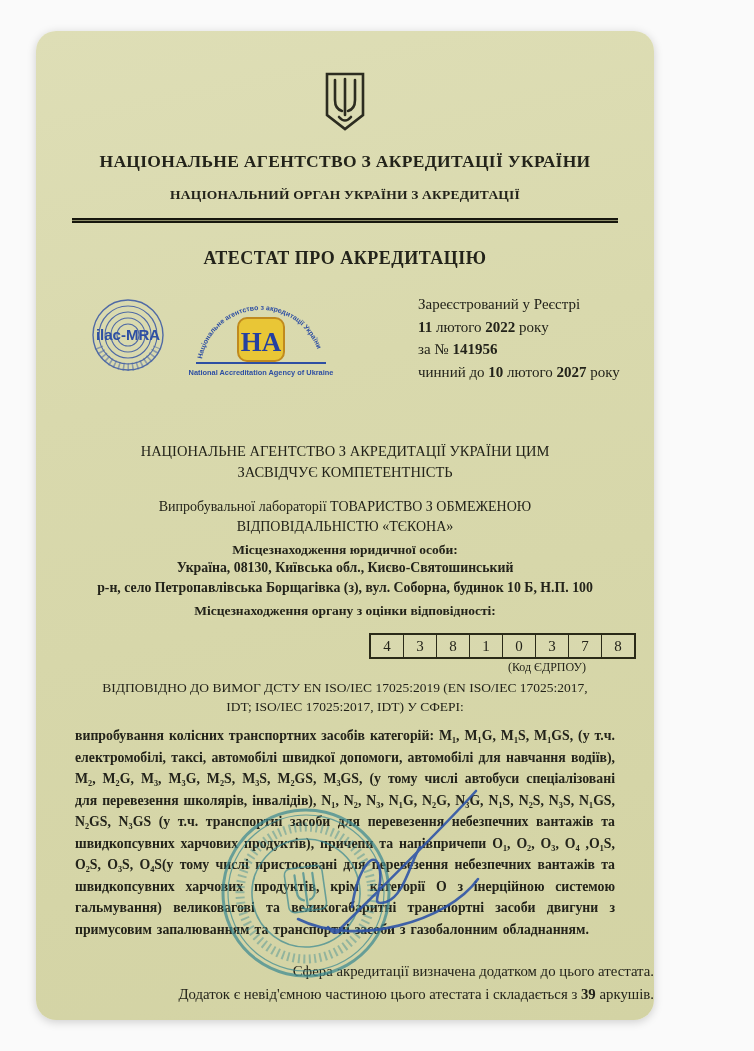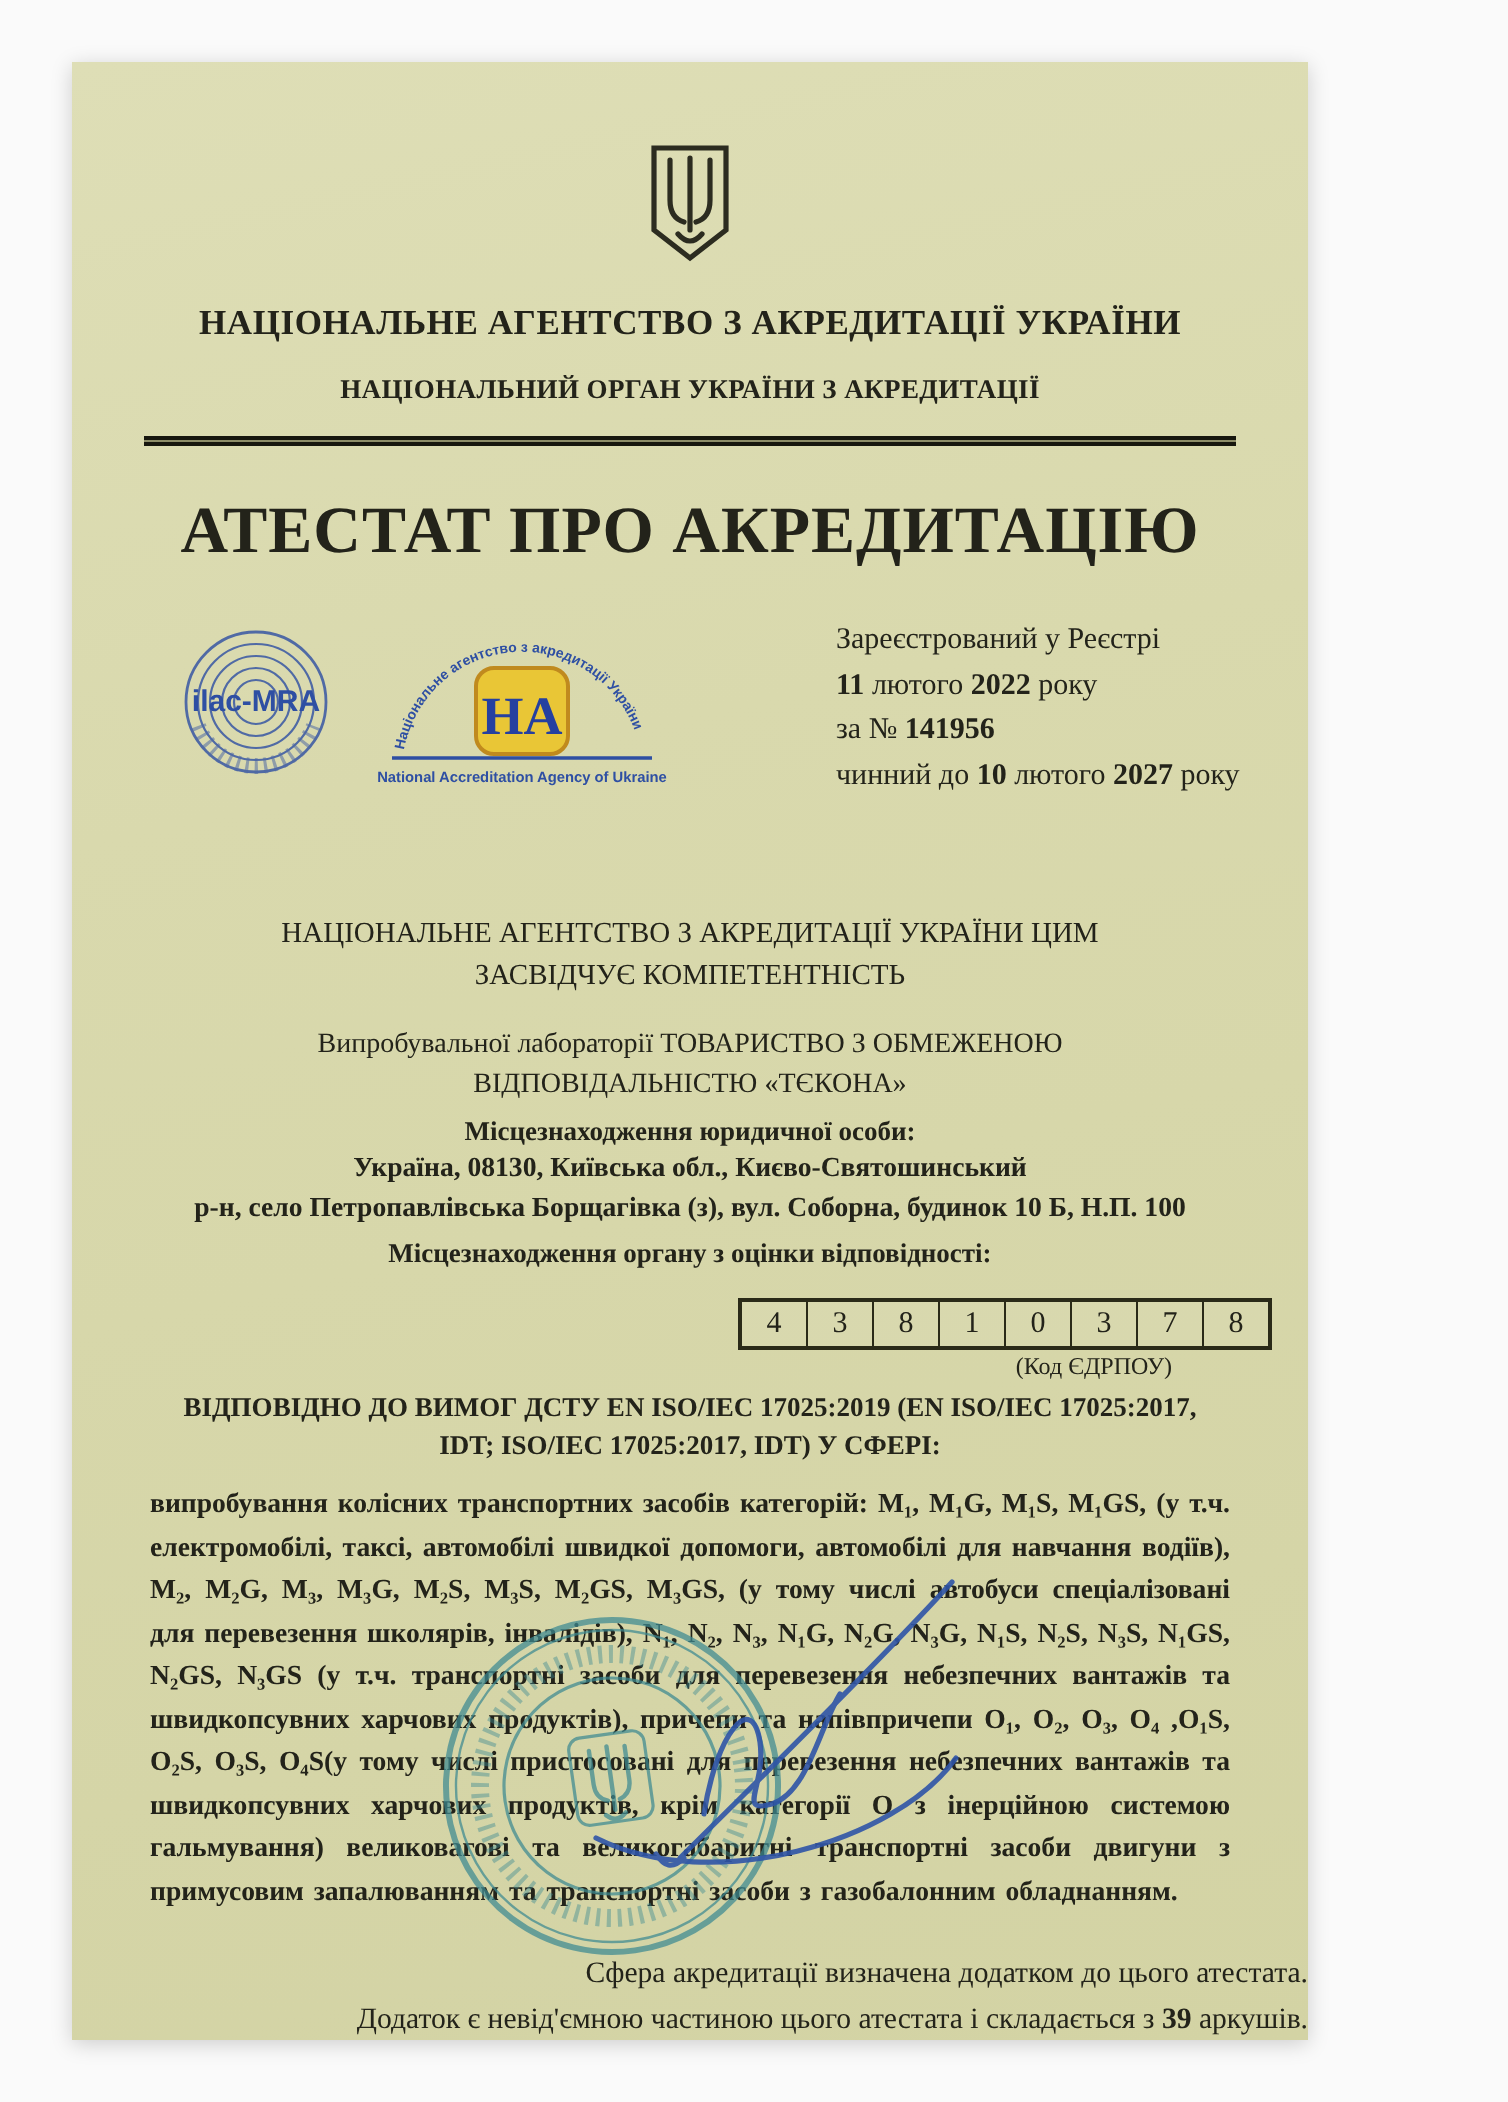--- a/index.html
+++ b/index.html
@@ -7,49 +7,50 @@
     width:754px;height:1051px;position:relative;
     background:#fafafa;
     font-family:"Liberation Serif","DejaVu Serif",serif;
     color:#23231a;
     overflow:hidden;
   }
   .paper{
     position:absolute;left:36px;top:31px;width:618px;height:989px;
     background:linear-gradient(168deg,#dedeb6 0%,#d9d9ad 35%,#d3d3a4 100%);
     box-shadow:0 2px 10px rgba(0,0,0,.18);
+    border-radius:20px;
   }
   .center{text-align:center;}
   .emblem{display:block;margin:40px auto 0;}
   .agency-name{margin:18px 20px 0;font-size:17.5px;font-weight:bold;letter-spacing:.3px;}
   .authority-line{margin:15px 20px 0;font-size:13.5px;letter-spacing:.2px;font-weight:bold;}
   .double-rule{
     margin:15px 36px 0;height:5px;
     background:linear-gradient(to bottom,#17170e 0 40%,#8d8d68 45% 55%,#17170e 60% 100%);
   }
-  .doc-title{margin:25px 0 0;font-size:33px;font-weight:bold;letter-spacing:.5px;}
+  .doc-title{margin:25px 0 0;font-size:18px;font-weight:bold;letter-spacing:.5px;}
   .logo-row{position:relative;height:132px;margin-top:16px;}
   .ilac-logo{position:absolute;left:54px;top:12px;}
   .naau-logo{position:absolute;left:142px;top:6px;}
   .reg-block{position:absolute;left:382px;top:8px;font-size:15px;line-height:1.5;}
   .first-accr{margin:4px 18px 0 0;text-align:right;font-size:14.5px;}
   .statement{margin:24px 70px 0;font-size:14.5px;line-height:1.45;}
   .lab-line{margin:14px 85px 0;font-size:14px;font-weight:normal;line-height:1.4;}
   .addr-label{margin:6px 0 0;font-size:13.5px;font-weight:bold;}
   .addr-line{margin:1px 30px 0;font-size:13.8px;font-weight:bold;line-height:1.35;}
   .addr-block2{}
   .edrpou-wrap{margin:14px 18px 0 0;display:flex;flex-direction:column;align-items:flex-end;}
   .edrpou-table{display:flex;border:2px solid #2a2a18;background:rgba(255,255,255,.06);}
   .edrpou-cell{
     width:32px;height:22px;display:flex;align-items:center;justify-content:center;
     font-size:15px;border-left:1.6px solid #2a2a18;
   }
   .edrpou-cell:first-child{border-left:none;}
   .edrpou-caption{font-size:12px;margin:1px 50px 0 0;}
-  .requirements{margin:4px 55px 0;font-size:13.5px;line-height:1.4;font-weight:bold;}
+  .requirements{margin:4px 55px 0;font-size:13.5px;line-height:1.4;}
   .scope-body{
     margin:8px 39px 0;font-size:13.8px;font-weight:bold;text-align:justify;
     line-height:1.56;word-spacing:1.5px;
   }
   .closing-note{margin:20px 0 0 47px;font-size:14.8px;line-height:1.5;text-align:right;}
   .overlay{position:absolute;left:120px;top:752px;pointer-events:none;}
 </style>
 </head>
 <body>
 

